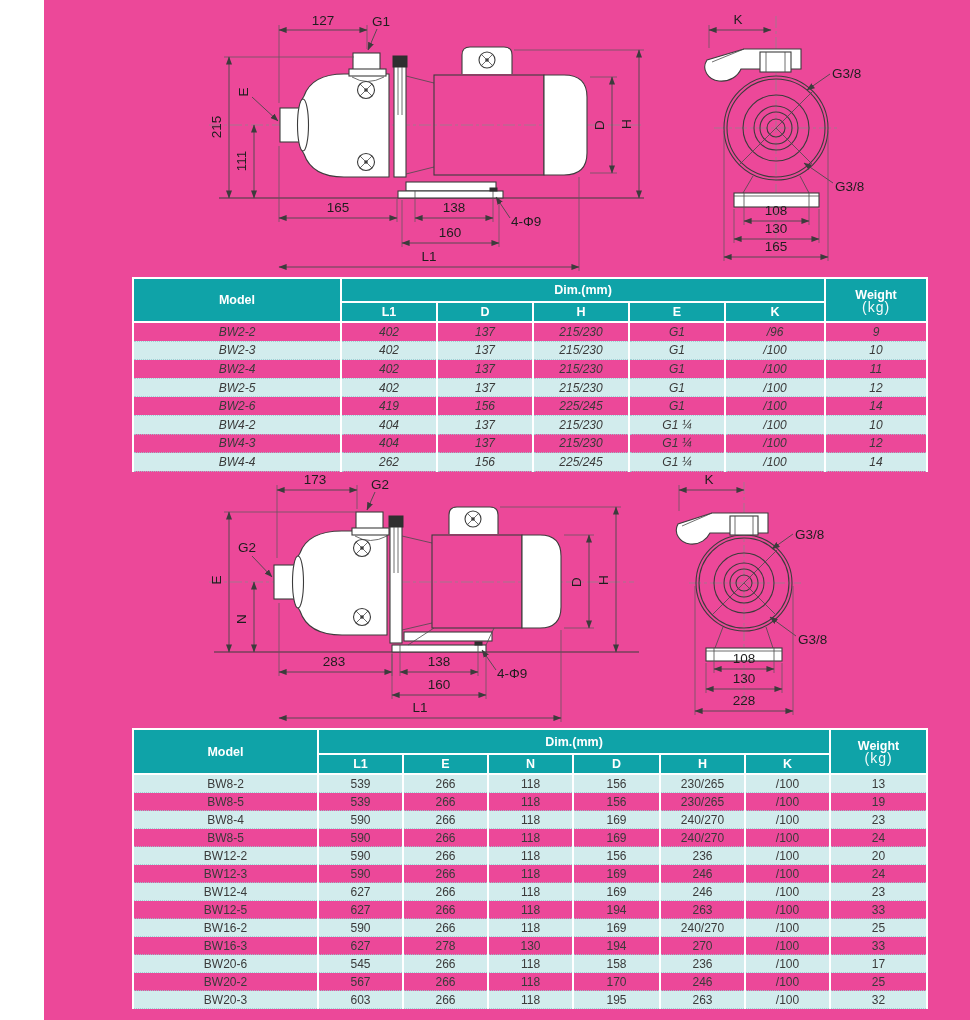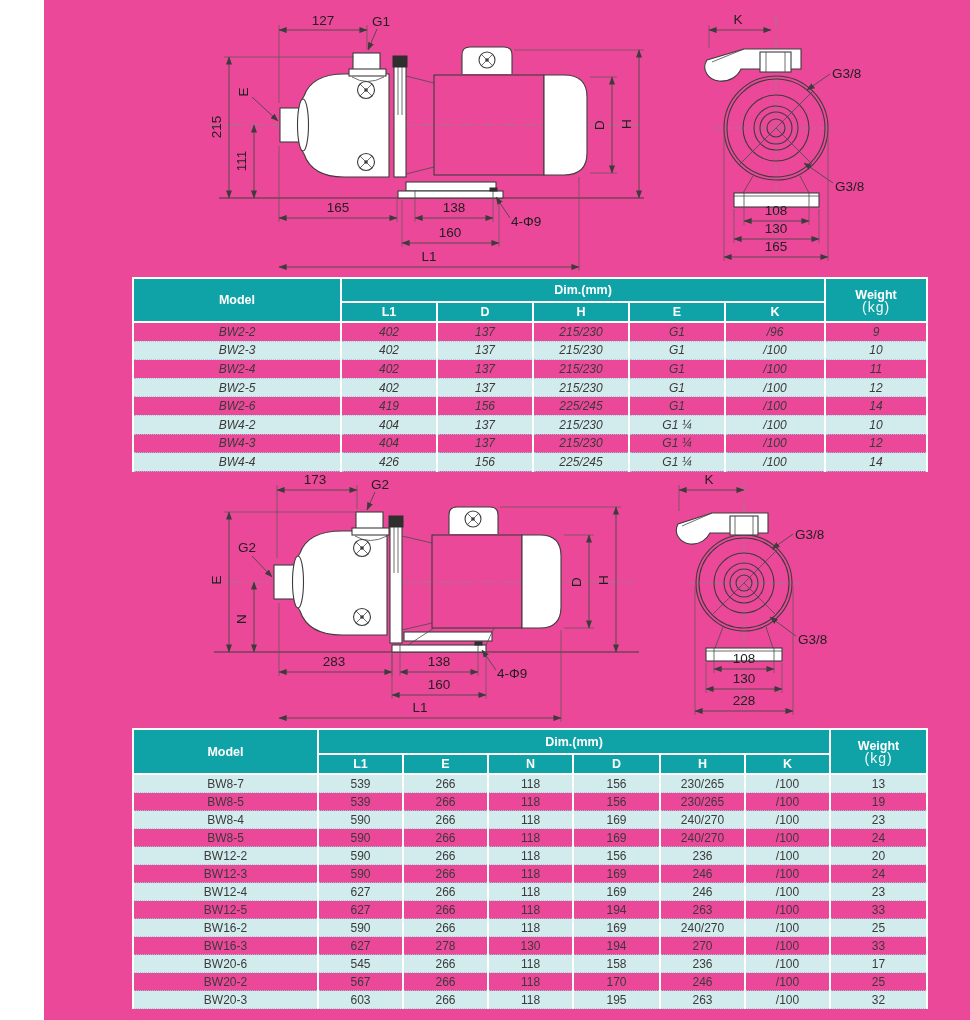--- a/index.html
+++ b/index.html
@@ -244,21 +244,21 @@
             <td>BW4-3</td>
             <td>404</td>
             <td>137</td>
             <td>215/230</td>
             <td>G1 ¼</td>
             <td>/100</td>
             <td>12</td>
           </tr>
           <tr>
             <td>BW4-4</td>
-            <td>426</td>
+            <td>262</td>
             <td>156</td>
             <td>225/245</td>
             <td>G1 ¼</td>
             <td>/100</td>
             <td>14</td>
           </tr>
         </tbody>
   </table>
 </div>
 
@@ -407,21 +407,21 @@
         <th>L1</th>
         <th>E</th>
         <th>N</th>
         <th>D</th>
         <th>H</th>
         <th>K</th>
       </tr>
     </thead>
     <tbody>
           <tr>
-            <td>BW8-7</td>
+            <td>BW8-2</td>
             <td>539</td>
             <td>266</td>
             <td>118</td>
             <td>156</td>
             <td>230/265</td>
             <td>/100</td>
             <td>13</td>
           </tr>
           <tr>
             <td>BW8-5</td>

